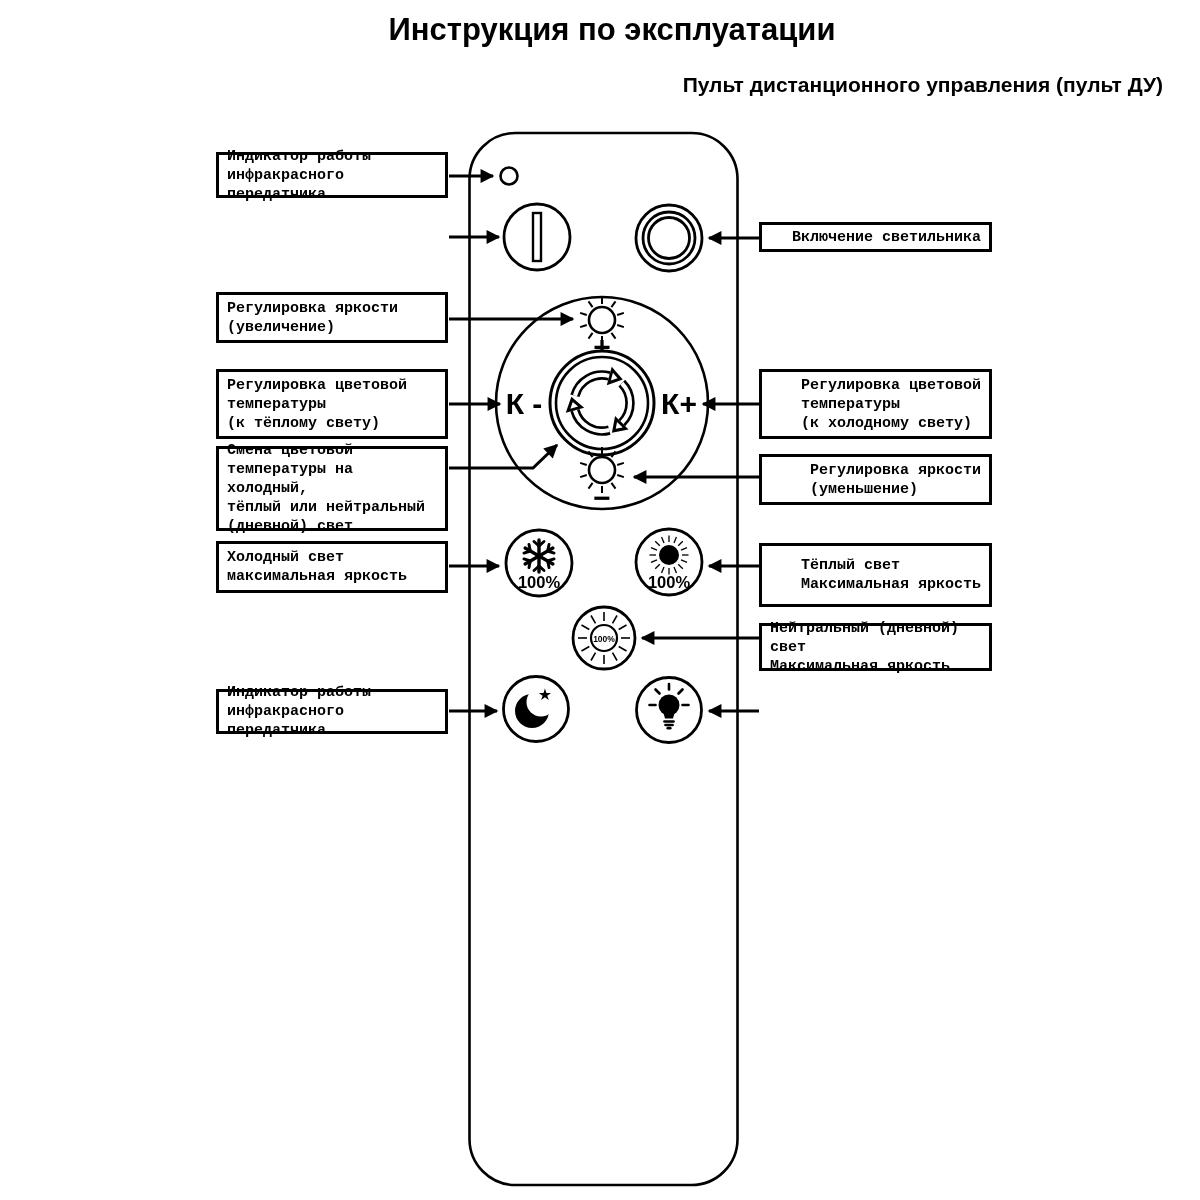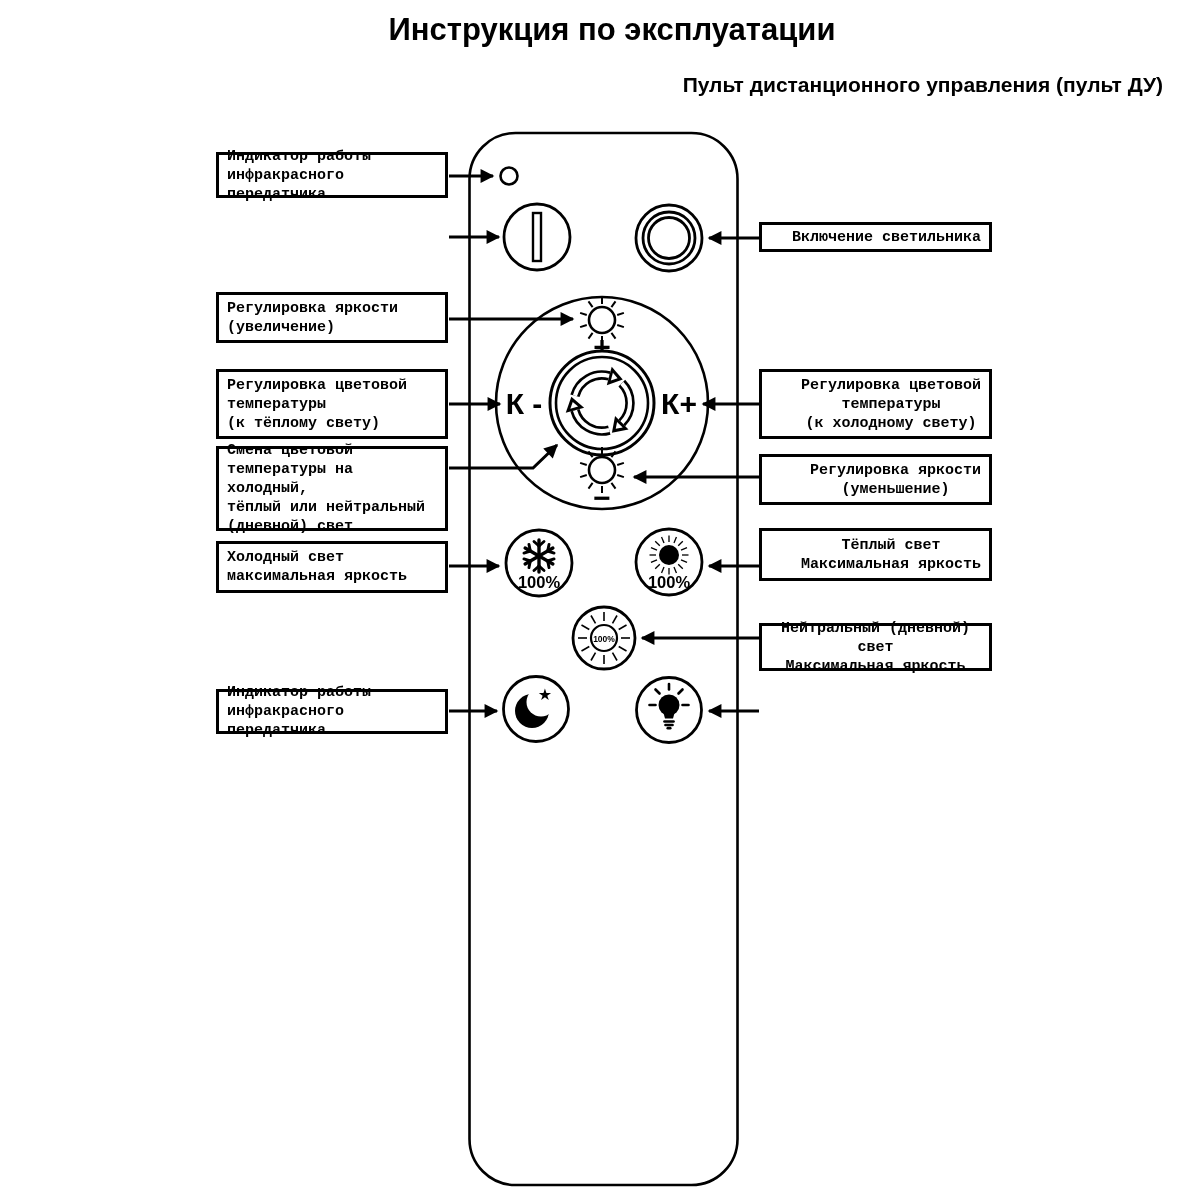--- a/index.html
+++ b/index.html
@@ -14,21 +14,21 @@
   .subtitle{
     position:absolute;top:72px;left:0;width:1151px;text-align:right;
     font-size:21px;font-weight:bold;line-height:25px;
   }
   .lbl{
     position:absolute;box-sizing:border-box;border:3px solid #000;background:#fff;
     font-size:15px;font-weight:bold;line-height:19px;white-space:pre-line;
     display:flex;align-items:center;padding:2px 8px;font-family:Liberation Mono, monospace;
   }
   .lbl.left{left:204px;width:232px;justify-content:flex-start;text-align:left;}
-  .lbl.right{left:747px;width:233px;justify-content:flex-end;text-align:center;}
+  .lbl.right{left:747px;width:233px;justify-content:flex-end;text-align:left;}
   svg{position:absolute;top:0;left:0;}
   .ln{stroke:#000;stroke-width:3;fill:none;}
   .outline{stroke:#000;fill:#fff;}
   text{font-family:"Liberation Sans","DejaVu Sans",sans-serif;fill:#000;}
 </style>
 </head>
 <body>
 
 <div class="canvas">
 
@@ -234,18 +234,18 @@
 (дневной) свет</div>
   <div class="lbl left" style="top:689px;height:45px">Индикатор работы
 инфракрасного передатчика</div>
 
   <div class="lbl right" style="top:222px;height:30px">Включение светильника</div>
   <div class="lbl right" style="top:369px;height:70px">Регулировка цветовой
 температуры
 (к холодному свету)</div>
   <div class="lbl right" style="top:454px;height:51px">Регулировка яркости
 (уменьшение)</div>
-  <div class="lbl right" style="top:528px;height:53px">Тёплый свет
+  <div class="lbl right" style="top:543px;height:64px">Тёплый свет
 Максимальная яркость</div>
   <div class="lbl right" style="top:623px;height:48px">Нейтральный (дневной) свет
 Максимальная яркость</div>
 
 </div>
 
 </body></html>

